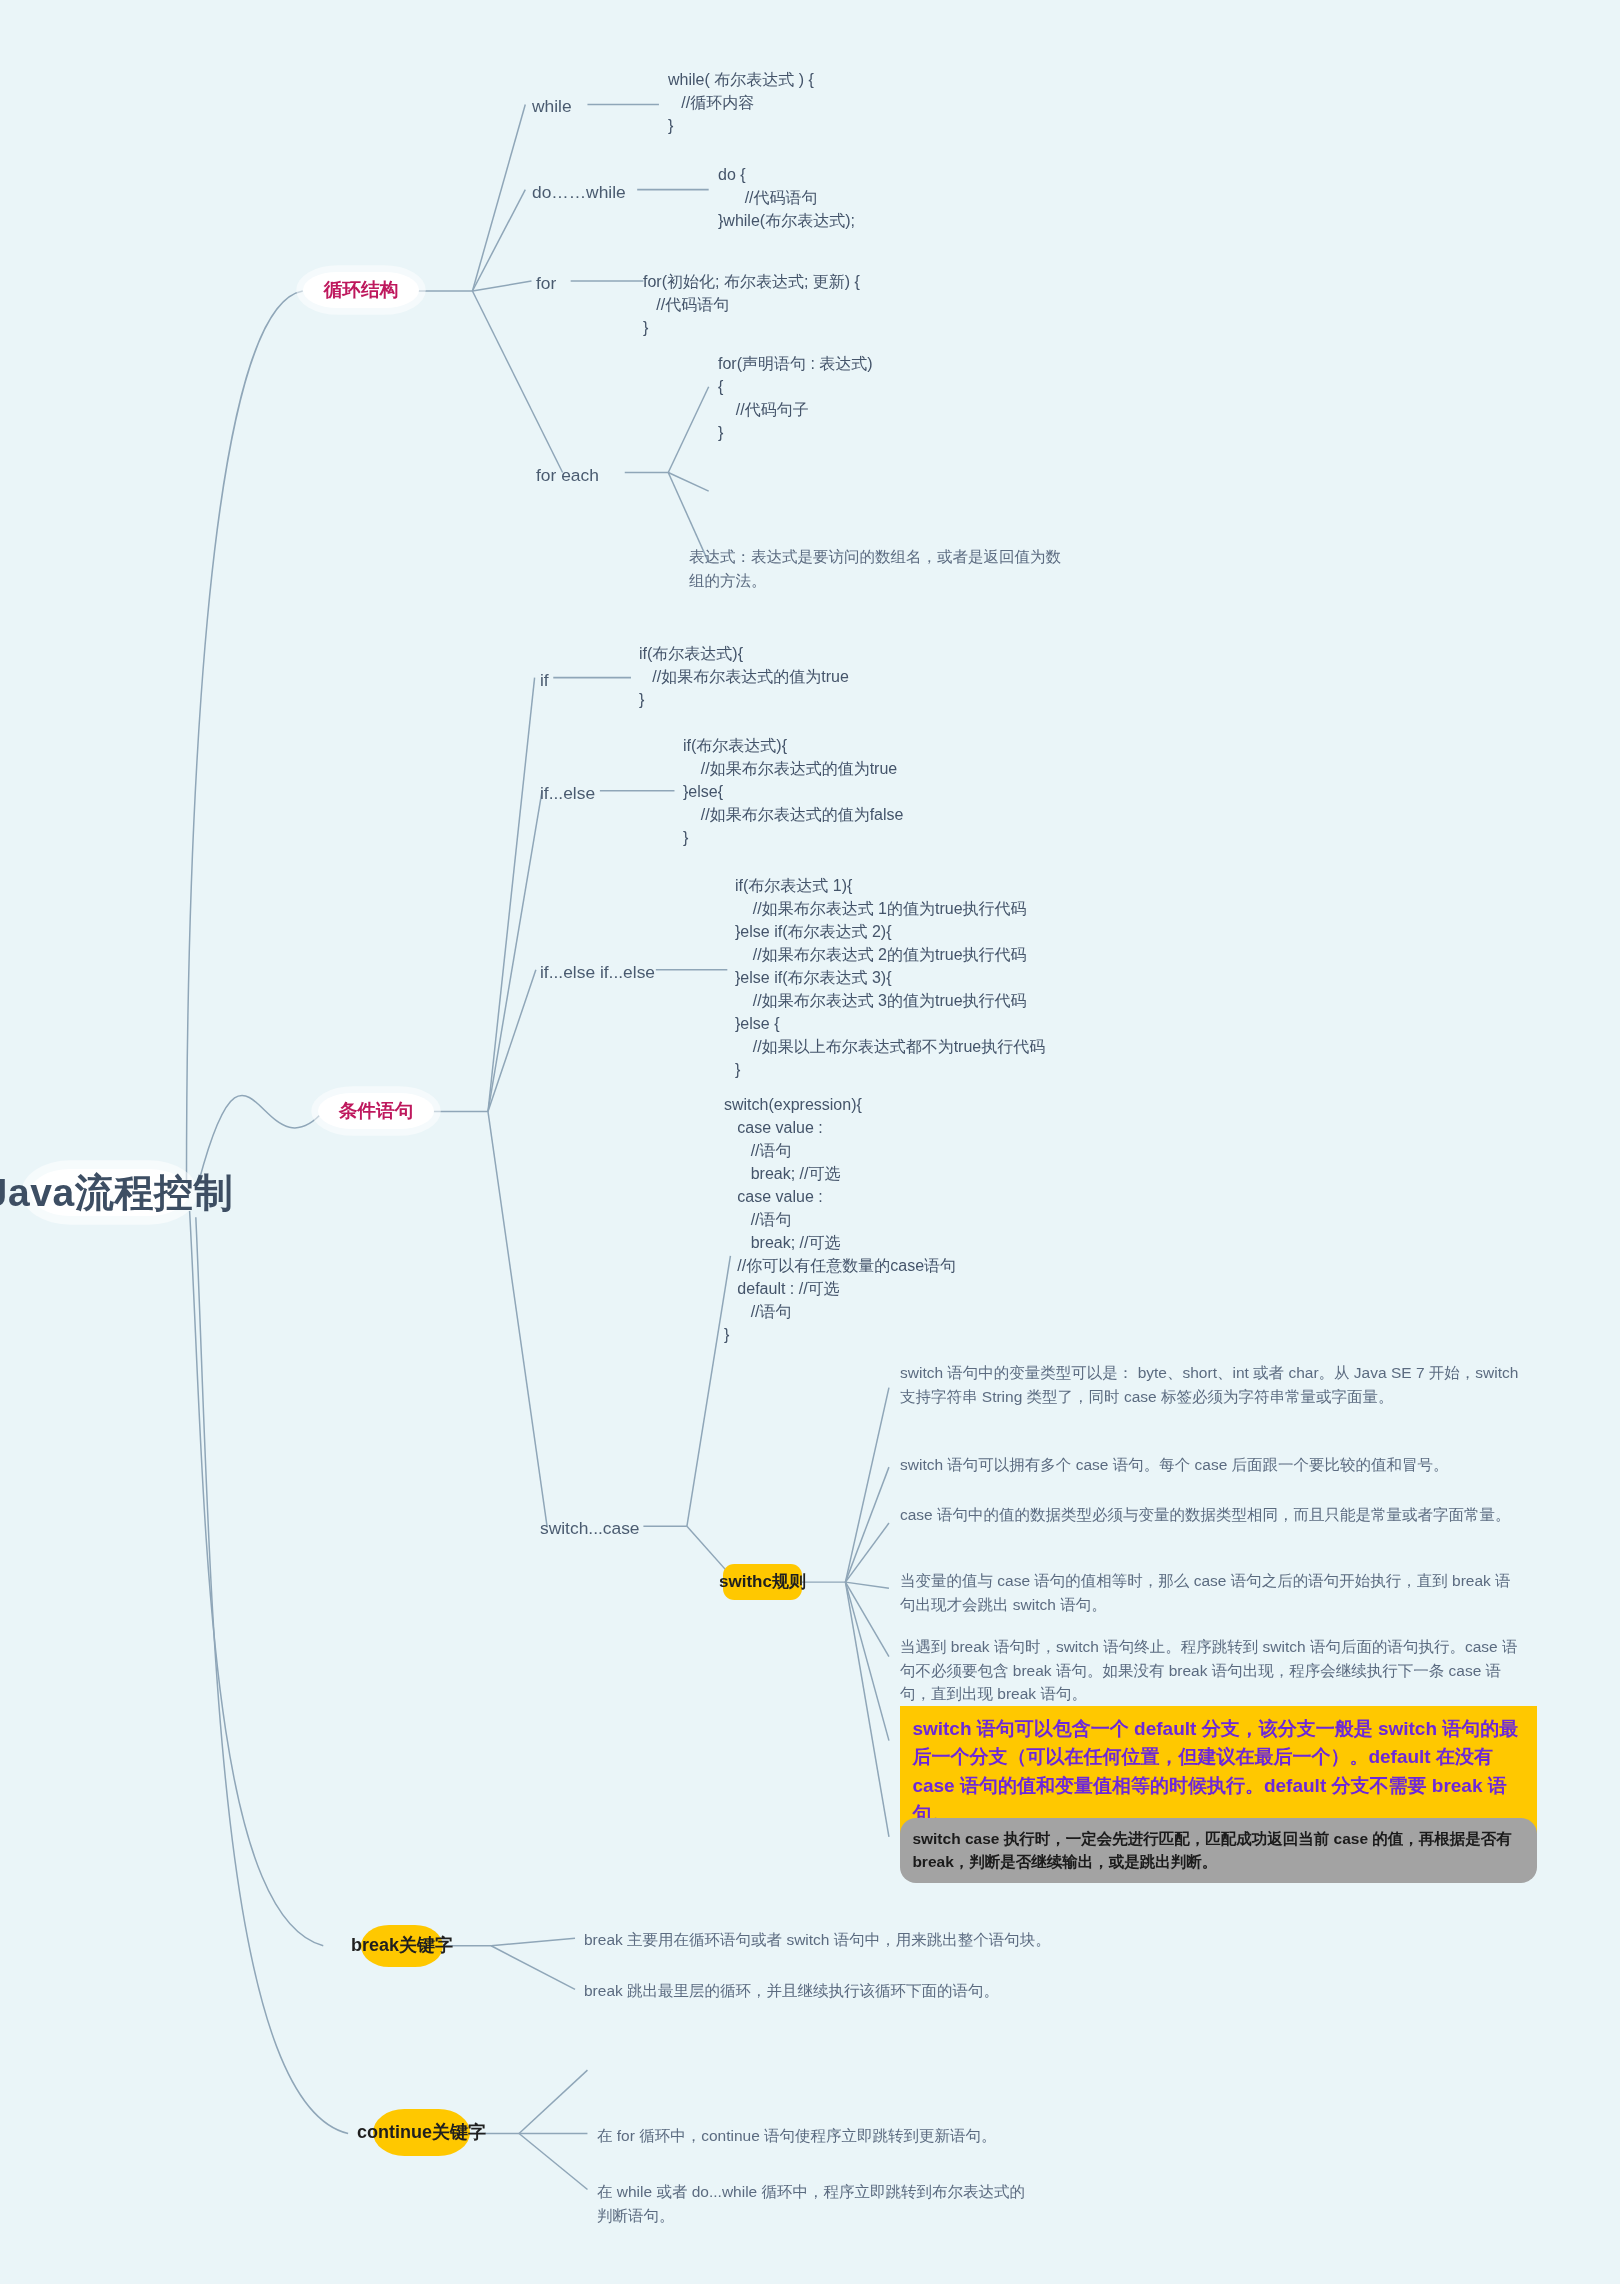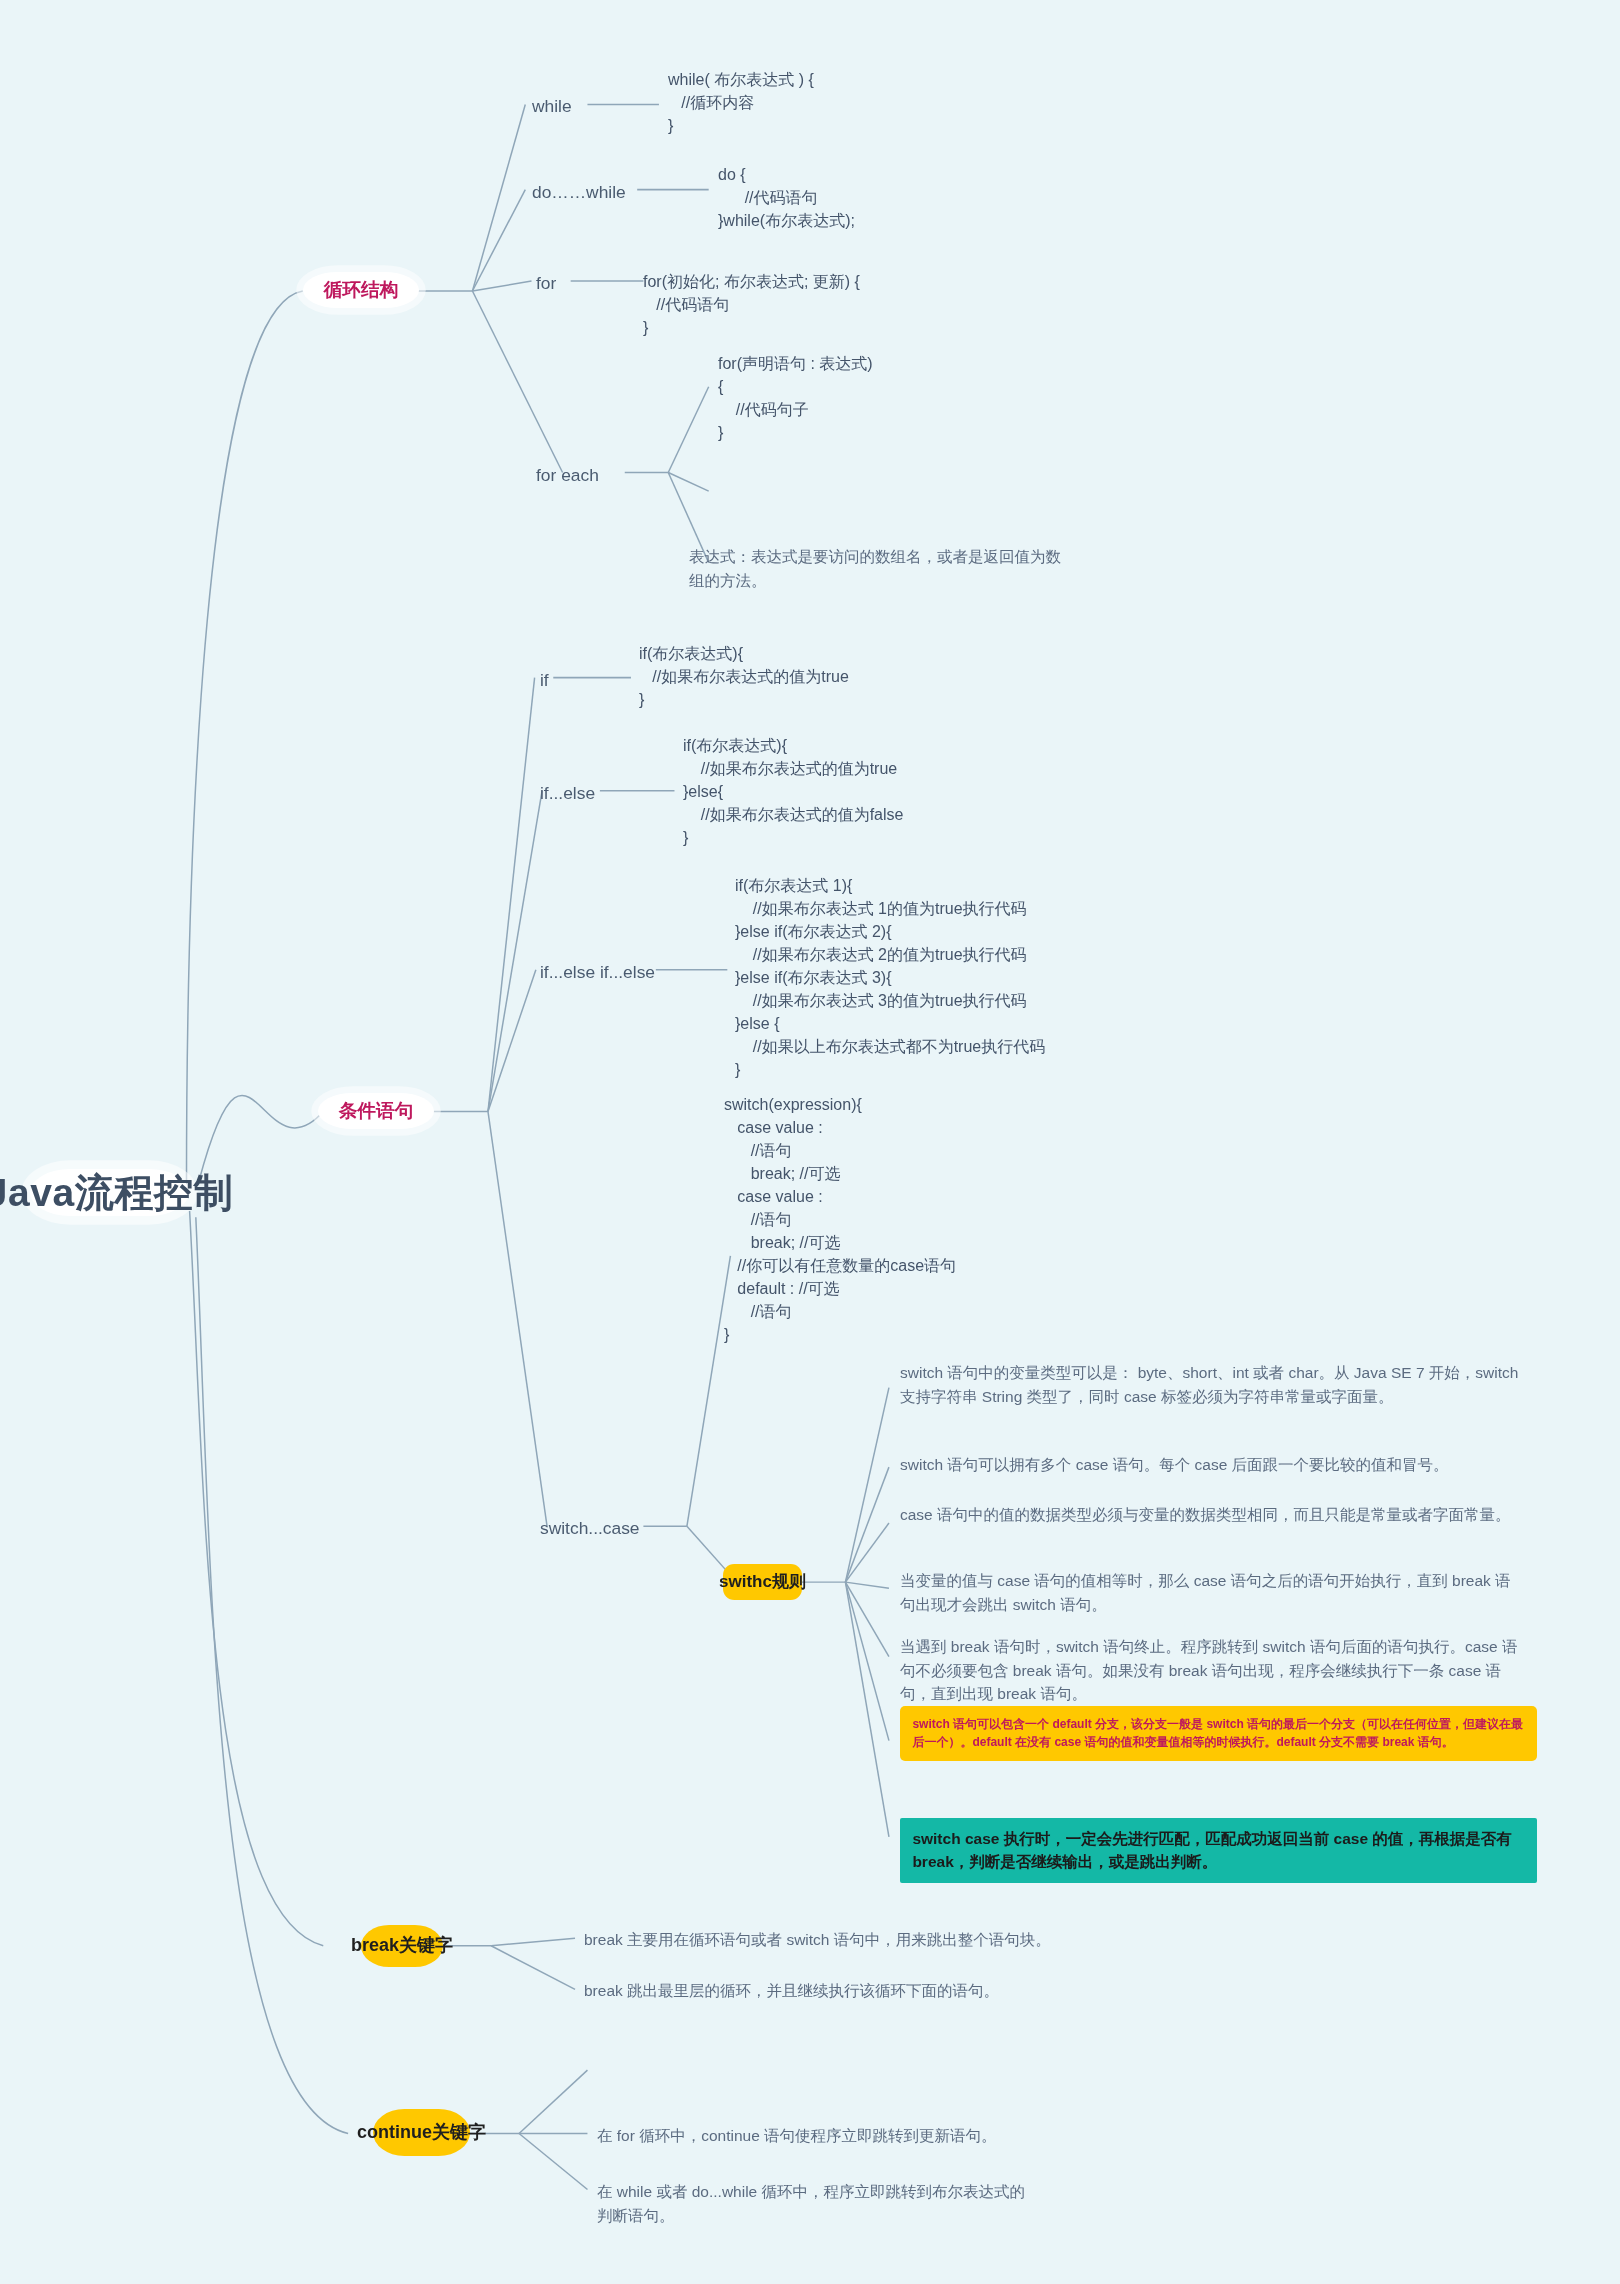--- a/index.html
+++ b/index.html
@@ -87,36 +87,36 @@
   .para {
     font-size: 15.5px;
     color: #5b6b80;
     line-height: 1.52;
     white-space: normal;
   }
 
   
   .hl-yellow {
     background: #ffc800;
-    color: #be185d;
-    font-weight: bold;
-    font-size: 12px;
+    color: #6d28d9;
+    font-weight: bold;
+    font-size: 19px;
     line-height: 1.5;
     padding: 8.7px 12.4px 10px 12.4px;
-    border-radius: 5px;
+    border-radius: 0;
     white-space: normal;
   }
   .hl-orange {
-    background: #14b8a6;
+    background: #a3a3a3;
     color: #1b1b1b;
     font-weight: bold;
     font-size: 15.5px;
     line-height: 1.5;
     padding: 8.7px 12.4px 10px 12.4px;
-    border-radius: 2px;
+    border-radius: 16px;
     white-space: normal;
   }
 </style>
 </head>
 <body>
 
 <div id="canvas">
 
   <svg id="wires" viewBox="0 0 2606 3674" xmlns="http://www.w3.org/2000/svg">
     <g fill="none" stroke="#8fa6b8" stroke-width="2.4">

